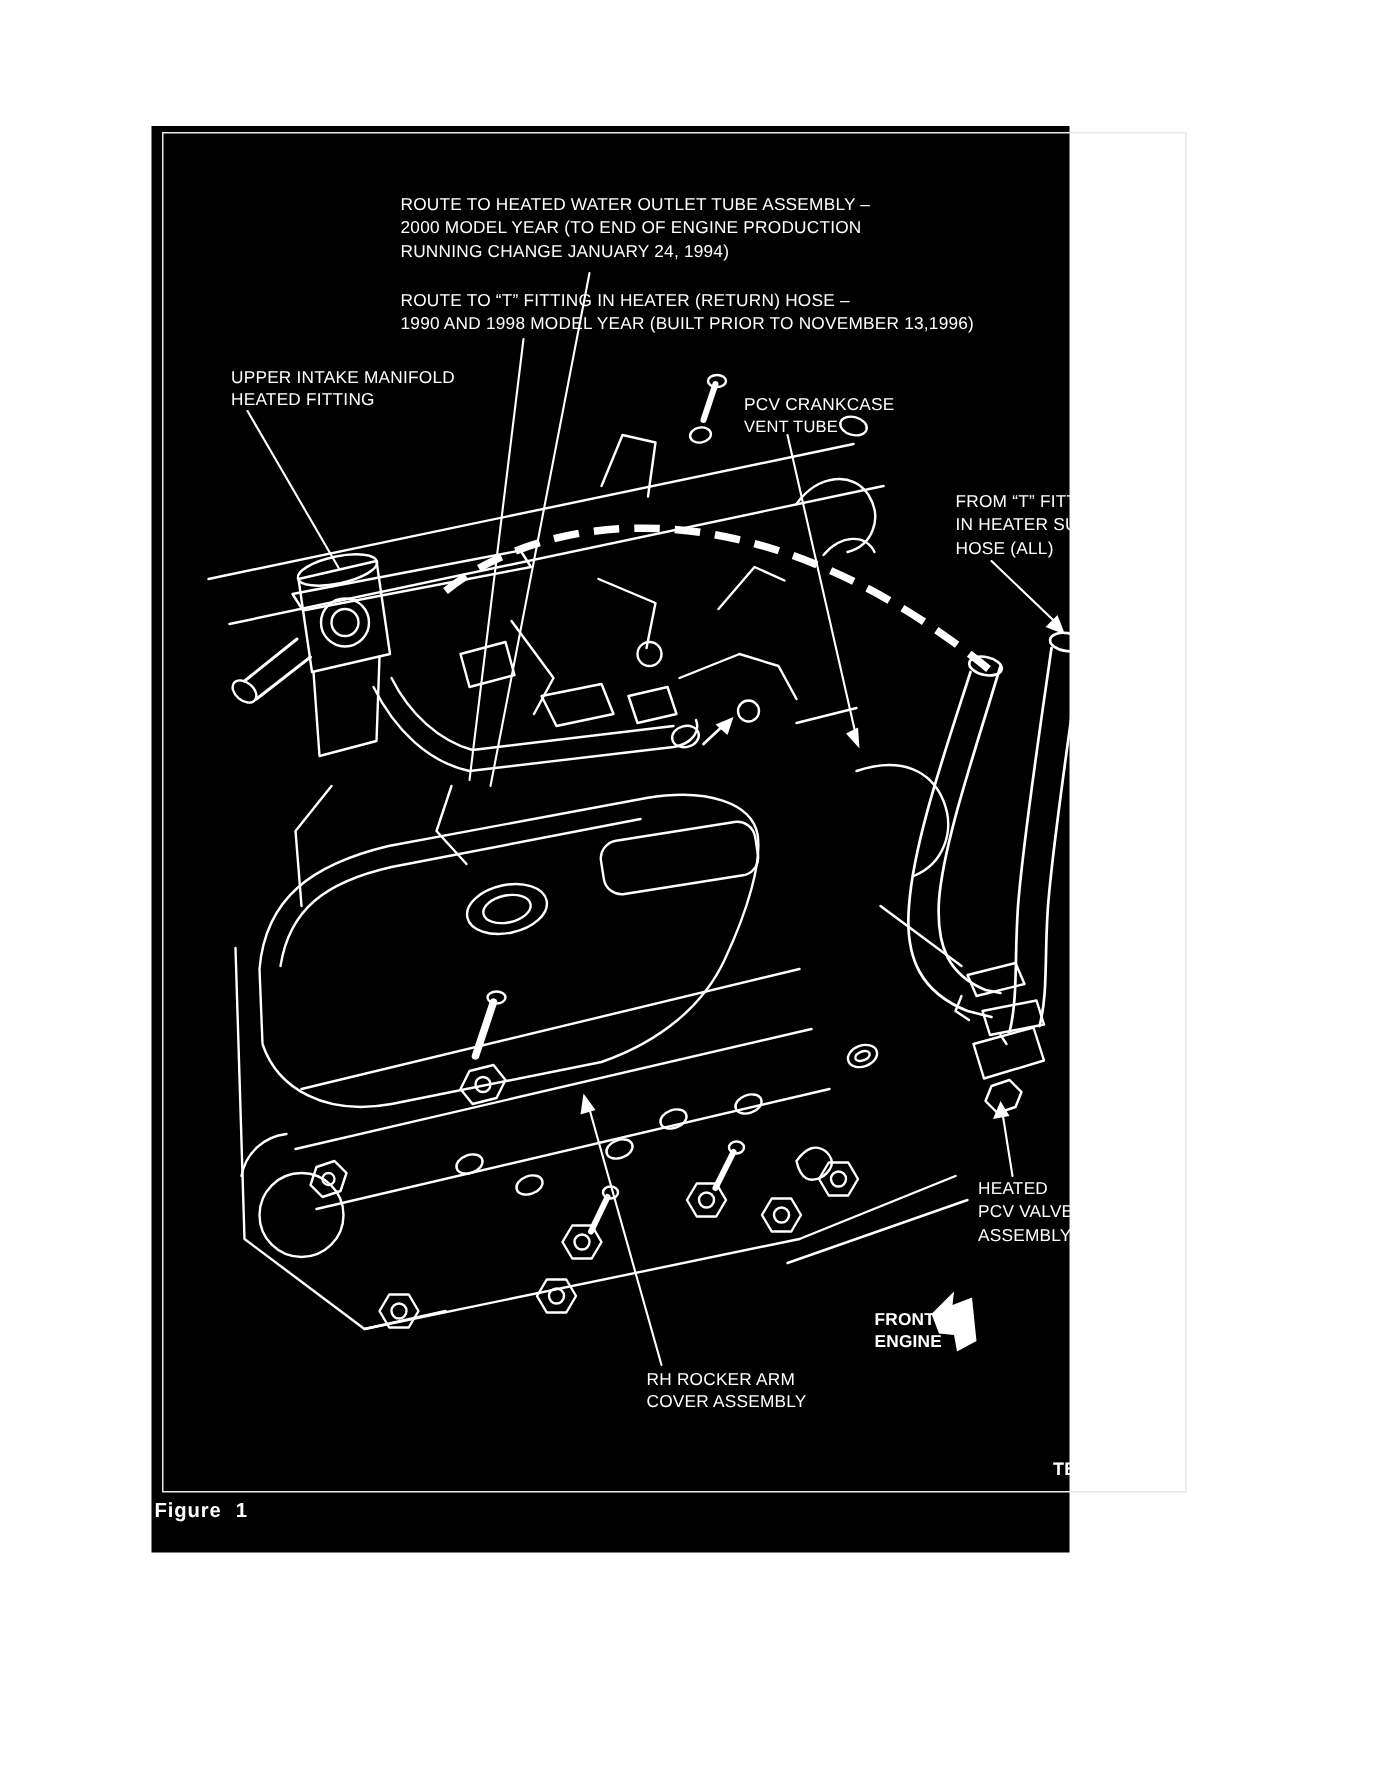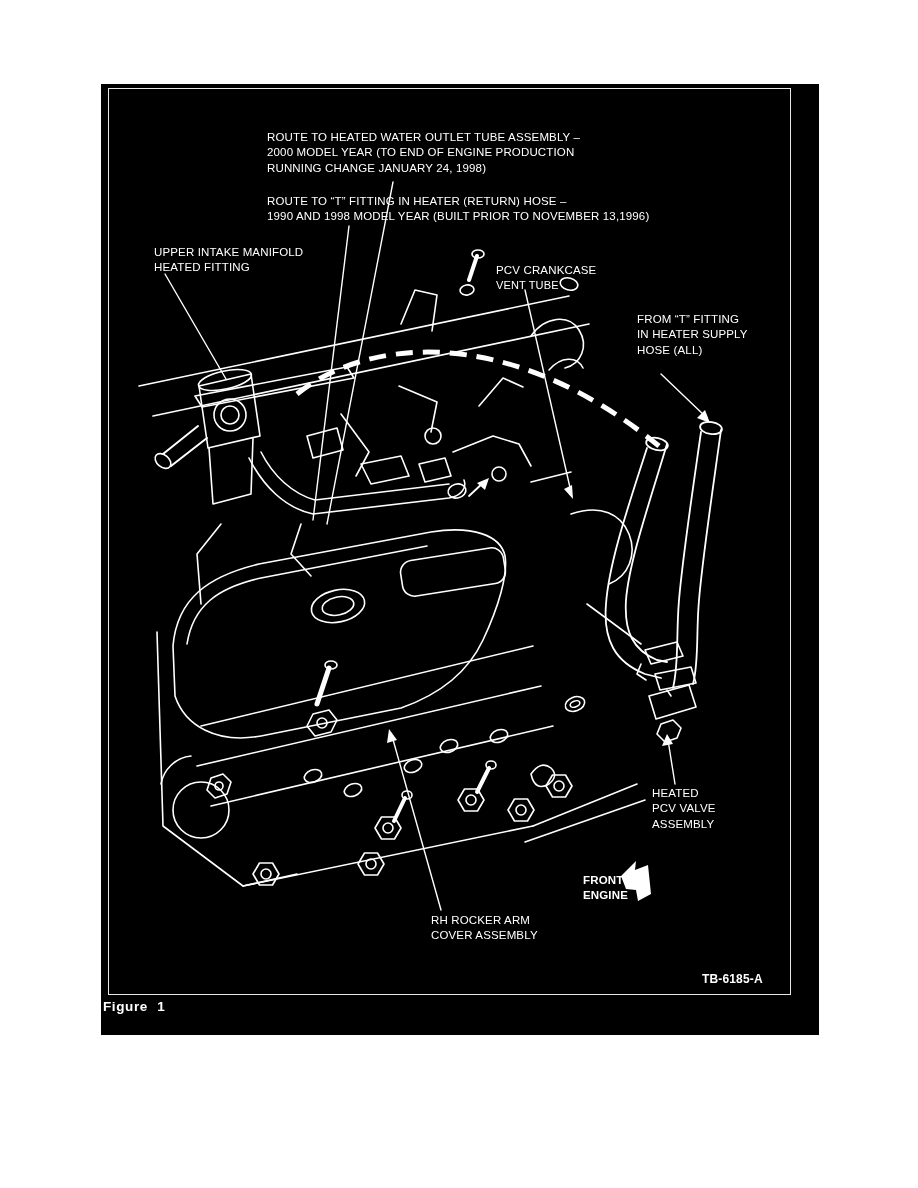--- a/index.html
+++ b/index.html
@@ -1,21 +1,21 @@
 <!DOCTYPE html>
 <html><head>
 <meta charset="utf-8">
 <style>
   html,body{margin:0;padding:0;}
   body{
     width:918px;height:1188px;position:relative;background:#ffffff;
     font-family:"Liberation Sans",sans-serif;overflow:hidden;
   }
   .panel{
-    position:absolute;left:101px;top:84px;width:718px;height:951px;
+    position:absolute;left:101px;top:84px;width:612px;height:951px;
     background:#000000;
   }
   .frame{
     position:absolute;left:7px;top:4px;width:681px;height:905px;
     border:1.5px solid #e8e8e8;pointer-events:none;
   }
   svg.art{position:absolute;left:0;top:0;width:718px;height:951px;}
   .label{
     position:absolute;color:#ffffff;font-size:11.5px;line-height:15.3px;
     letter-spacing:0.15px;white-space:nowrap;
@@ -166,39 +166,39 @@
         <path d="M 432,742 L 536,700"></path>
         <path d="M 424,758 L 544,716"></path>
       </g>
 
       <path d="M 520,792 L 535,777 L 534,786 L 547,781 L 550,810 L 537,817 L 535,806 L 525,805 Z" fill="#ffffff" stroke="none"></path>
     </svg>
 
     <div class="label" style="left:166px;top:46px">
       <div>ROUTE TO HEATED WATER OUTLET TUBE ASSEMBLY –</div>
       <div>2000 MODEL YEAR (TO END OF ENGINE PRODUCTION</div>
-      <div>RUNNING CHANGE JANUARY 24, 1998)</div>
+      <div>RUNNING CHANGE JANUARY 24, 1994)</div>
     </div>
 
     <div class="label" style="left:166px;top:110px">
       <div>ROUTE TO “T” FITTING IN HEATER (RETURN) HOSE –</div>
       <div>1990 AND 1998 MODEL YEAR (BUILT PRIOR TO NOVEMBER 13,1996)</div>
     </div>
 
     <div class="label" style="left:53px;top:161px">
       <div>UPPER INTAKE MANIFOLD</div>
       <div>HEATED FITTING</div>
     </div>
 
     <div class="label" style="left:395px;top:179px">
       <div>PCV CRANKCASE</div>
       <div class="sm">VENT TUBE</div>
     </div>
 
-    <div class="label" style="left:536px;top:228px">
+    <div class="label" style="left:536px;top:244px">
       <div>FROM “T” FITTING</div>
       <div>IN HEATER SUPPLY</div>
       <div>HOSE (ALL)</div>
     </div>
 
     <div class="label" style="left:551px;top:702px">
       <div>HEATED</div>
       <div>PCV VALVE</div>
       <div>ASSEMBLY</div>
     </div>

